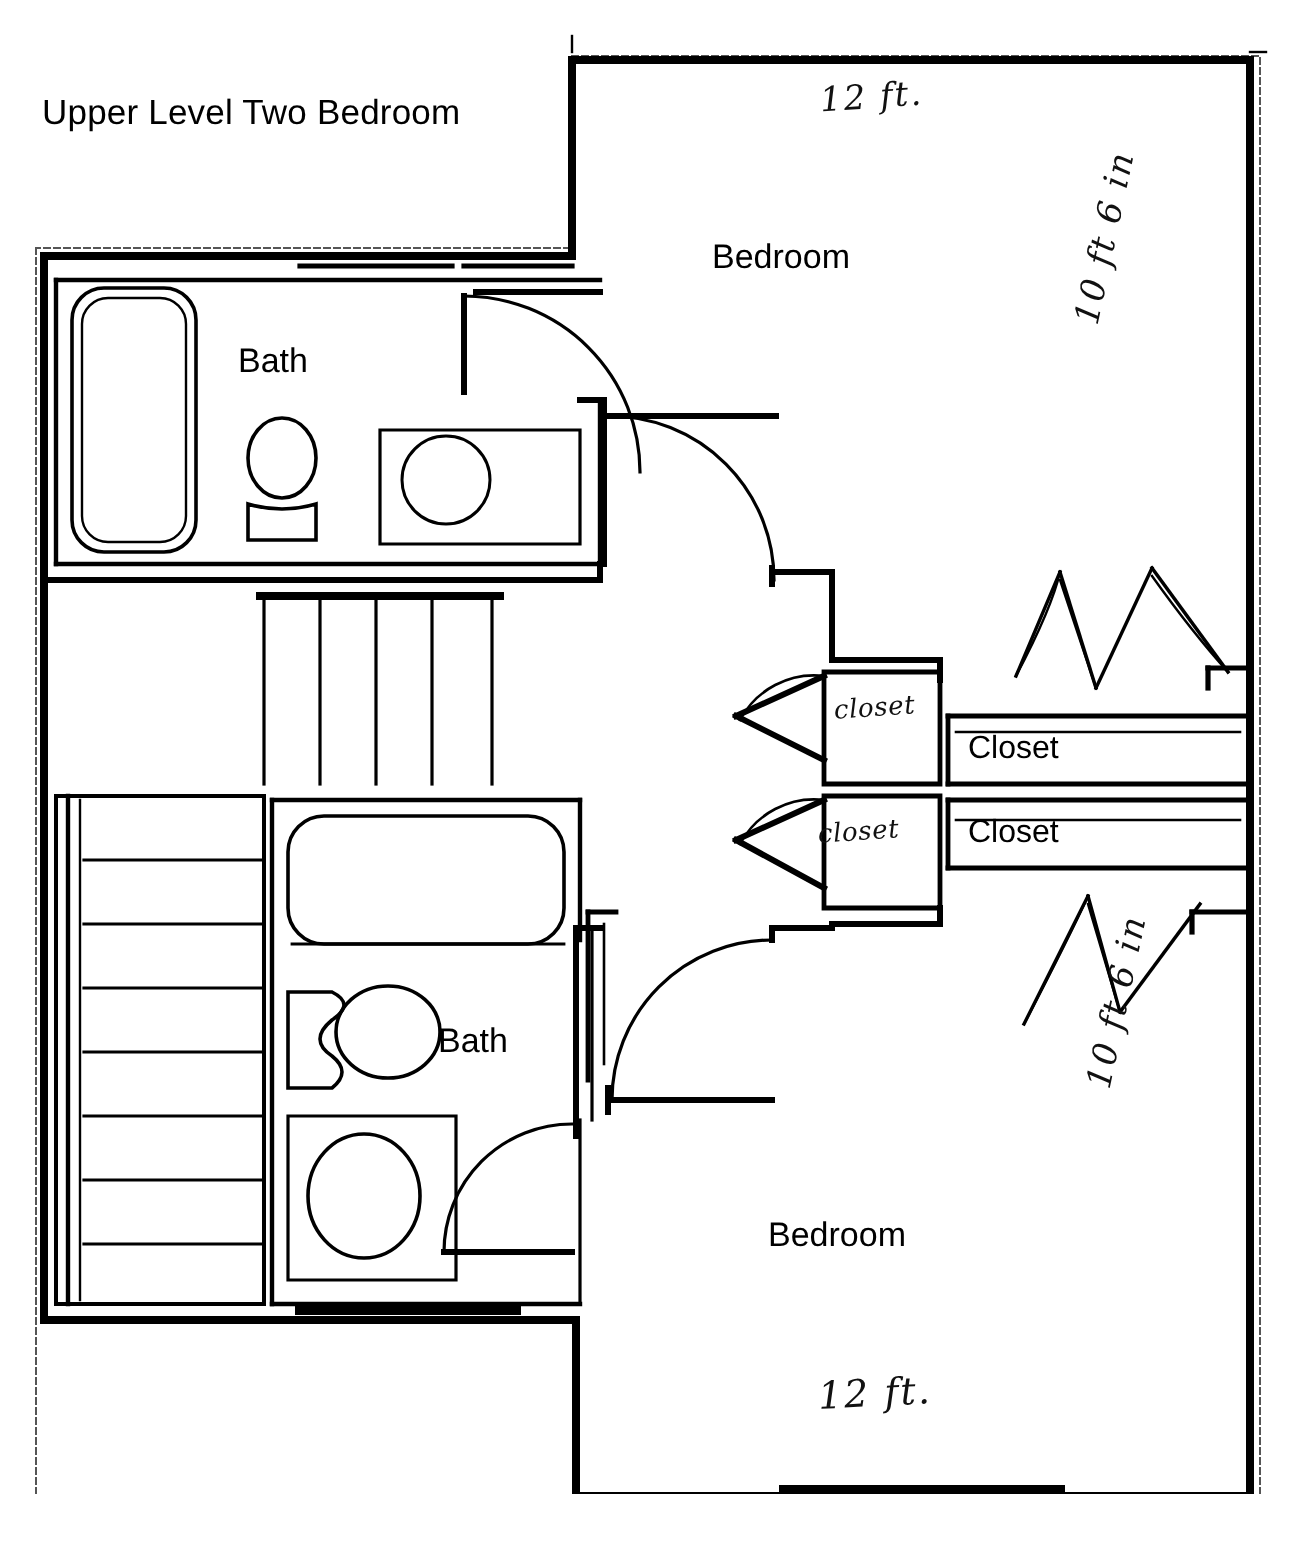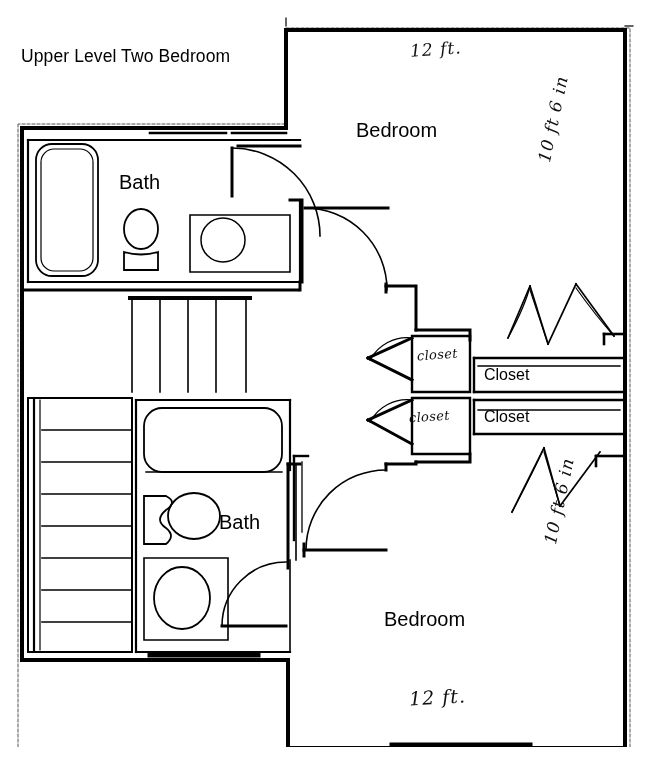--- a/index.html
+++ b/index.html
@@ -32,21 +32,21 @@
     white-space: nowrap;
     font-family: "Liberation Sans", sans-serif;
   }
   .plan-title {
     font-size: 17.5px;
     left: 21px;
     top: 46px;
     letter-spacing: 0.1px;
   }
   .room-label {
-    font-size: 20px;
+    font-size: 17px;
   }
   .closet-label {
     font-size: 16px;
   }
   .dim-hand {
     font-family: "DejaVu Serif", serif;
     font-style: italic;
     font-size: 17px;
     color: #111;
     letter-spacing: 1px;

